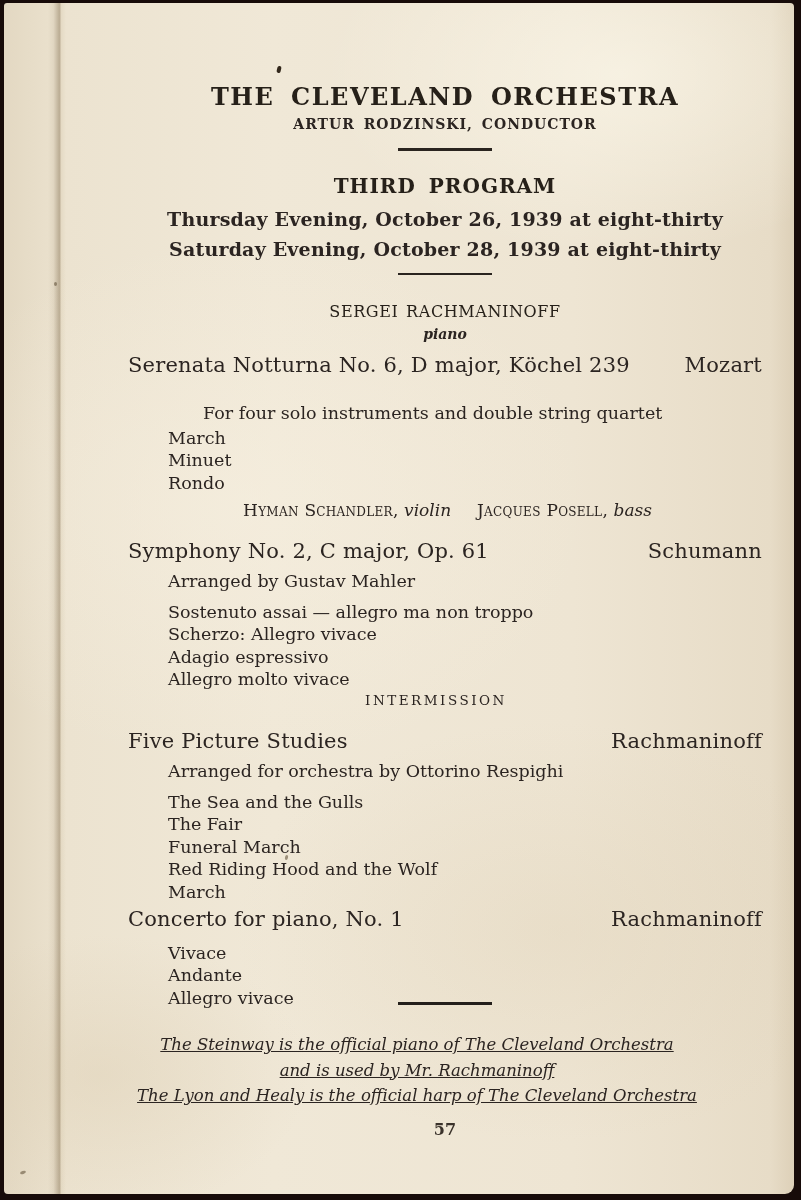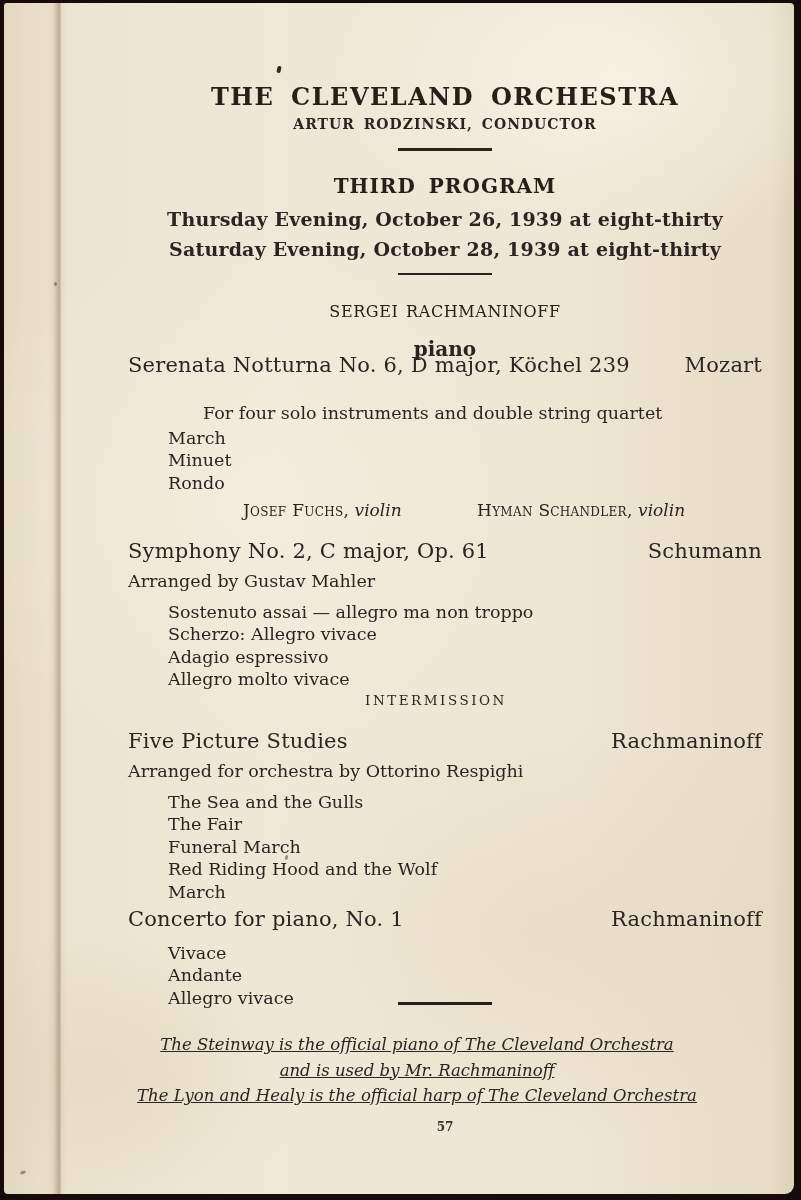--- a/index.html
+++ b/index.html
@@ -84,22 +84,22 @@
   }
   .date-1 { margin-top: 10px; }
   .date-2 { margin-top: 6px; }
   .soloist {
     margin-top: 27px;
     font-size: 16px; font-weight: normal;
     letter-spacing: 0.6px; word-spacing: 2px;
     line-height: 20px; color: #262019;
   }
   .soloist-instr {
-    margin-top: 18px;
-    font-size: 20px; font-weight: bold; 
+    margin-top: 3px;
+    font-size: 14px; font-weight: bold; font-style: italic;
     line-height: 18px; color: #2b2421;
   }
 
   
   .work {
     position: absolute;
     left: 124px; width: 634px;
   }
   .work-serenata { top: 349px; }
   .work-symphony { top: 535px; }
@@ -107,21 +107,21 @@
   .work-concerto { top: 903px; }
 
   .work-row {
     display: flex;
     justify-content: space-between;
     align-items: baseline;
     font-size: 21px; line-height: 27px;
     color: #2b2421; letter-spacing: 0.2px;
   }
   .work-note {
-    margin-top: 5px;
+    margin-left: 40px; margin-top: 5px;
     font-size: 17.5px; line-height: 22px; color: #2b2421;
   }
   .work-note-centered { margin-left: 75px; margin-top: 23px; }
   .movements { margin: 3px 0 0 40px; }
   .movements-gap { margin-top: 9px; }
   .movement {
     font-size: 17.5px; line-height: 22.4px; color: #2b2421;
   }
   .performers {
     margin-left: 115px; margin-top: 6px;
@@ -154,21 +154,21 @@
     text-align: center;
     font-style: italic;
     font-size: 16.5px; line-height: 25.5px;
     color: #2b2421;
     text-decoration: underline;
   }
   .page-number {
     position: absolute;
     left: 124px; top: 1117px; width: 634px;
     text-align: center;
-    font-size: 12px; font-weight: bold;
+    font-size: 16px; font-weight: bold;
     color: #3a322b;
   }
 </style>
 </head>
 <body>
 
 <div class="paper">
   <div class="crease"></div>
   <div class="ink-mark"></div>
   <div class="speck speck-1"></div>
@@ -193,26 +193,26 @@
       <span class="ink">Mozart</span>
     </div>
     <div class="work-note work-note-centered">For four solo instruments and double string quartet</div>
     <div class="movements">
       <div class="movement">March</div>
       <div class="movement">Minuet</div>
       <div class="movement">Rondo</div>
     </div>
     <div class="performers">
       <div>
-        <span class="perf-name">Josef Fuchs,</span>
+        <span class="perf-name">Hyman Schandler,</span>
         <span class="perf-instr">violin</span>
       </div>
       <div>
-        <span class="perf-name">Hyman Schandler,</span>
-        <span class="perf-instr">violin</span>
+        <span class="perf-name">Jacques Posell,</span>
+        <span class="perf-instr">bass</span>
       </div>
     </div>
   </div>
 
   <div class="work work-symphony">
     <div class="work-row">
       <span class="ink">Symphony No. 2, C major, Op. 61</span>
       <span class="ink">Schumann</span>
     </div>
     <div class="work-note">Arranged by Gustav Mahler</div>

